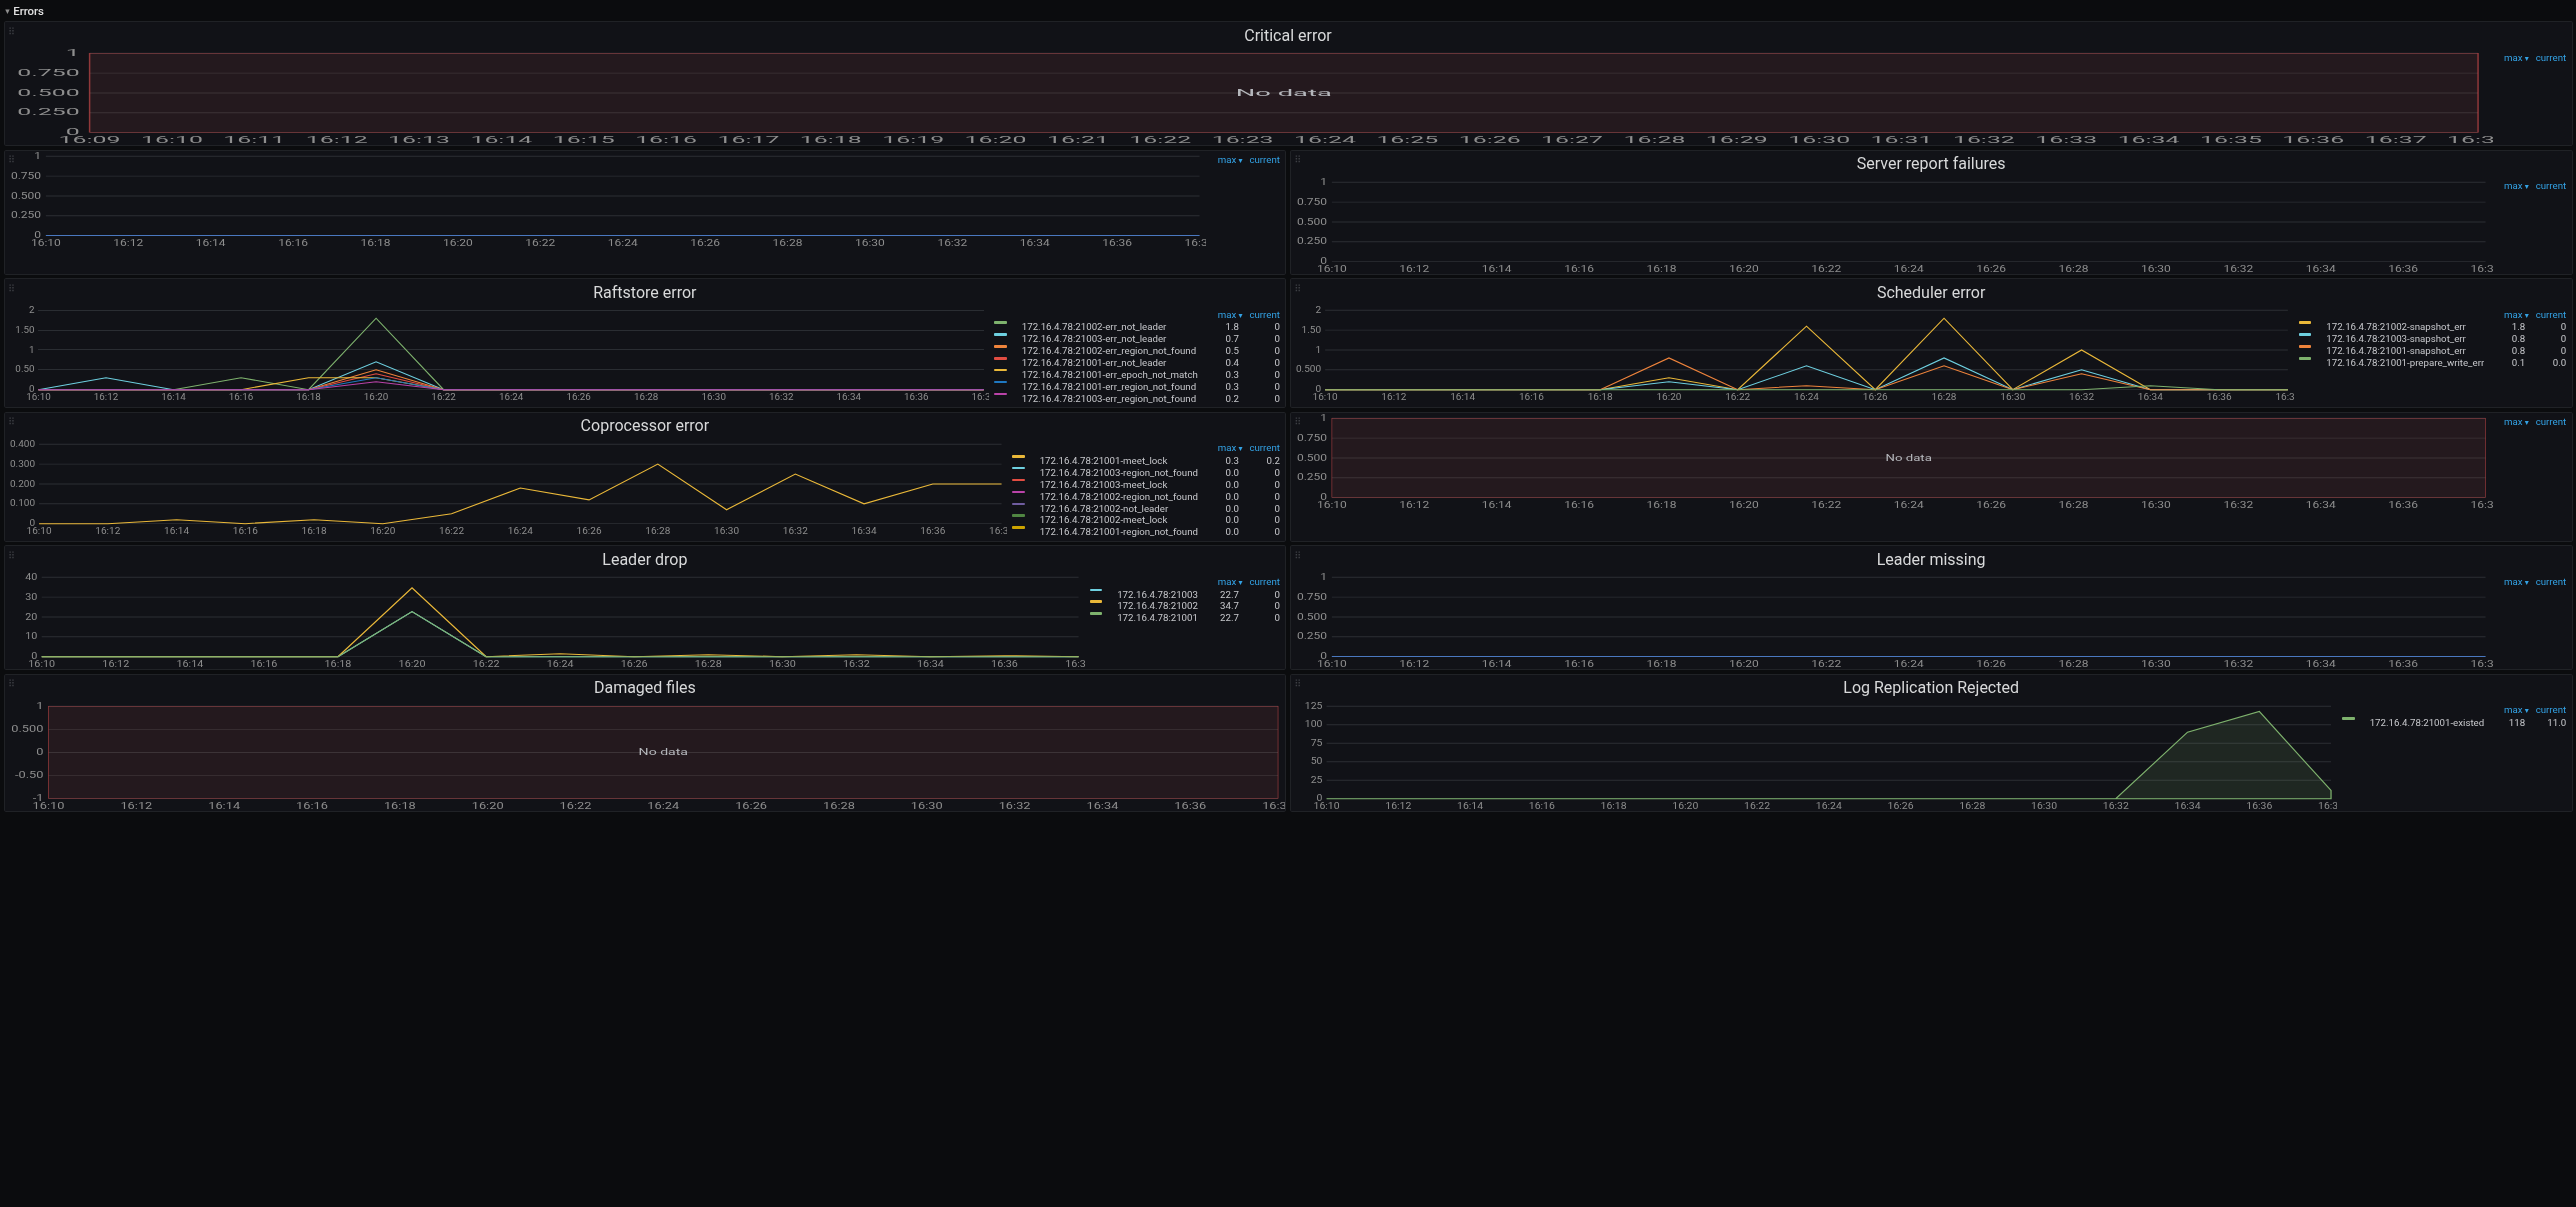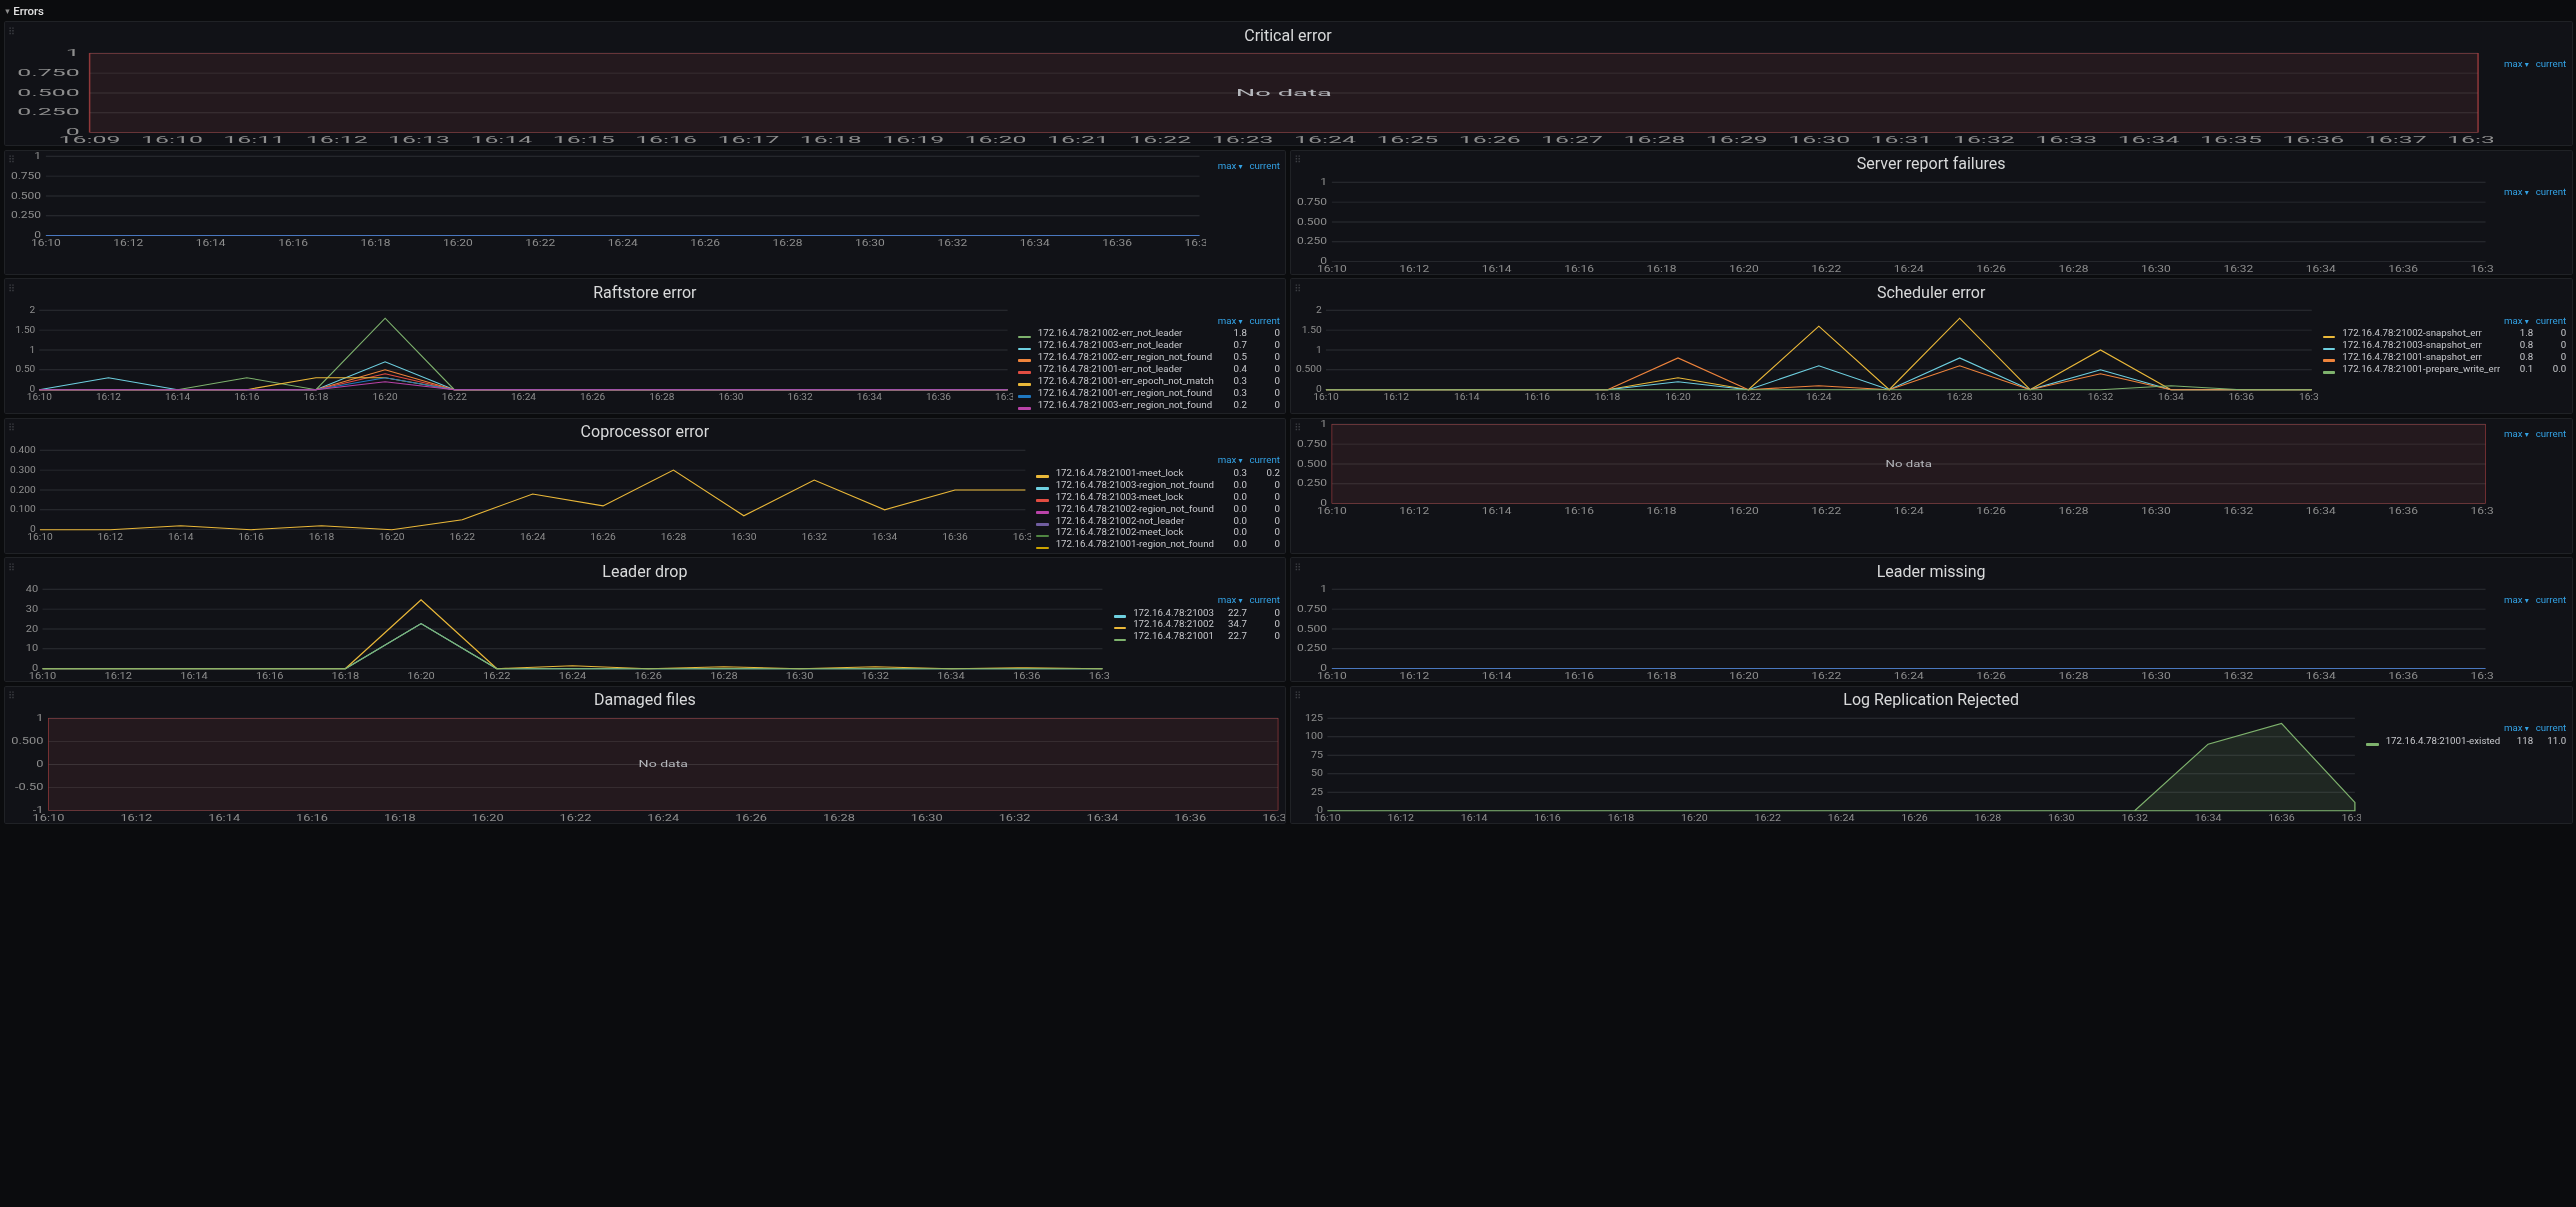--- a/index.html
+++ b/index.html
@@ -11,26 +11,26 @@
   .panel.full { grid-column: 1 / -1; }
   .panel-title { text-align: center; font-size: 16px; color: #d8d9da; padding: 3.5px 0; font-weight: 400; }
   .panel-handle { position: absolute; left: 3.5px; top: 3.5px; color: #3d3f44; font-size: 9.7px; cursor: move; }
   .panel-body { display: flex; flex: 1; min-height: 0; }
   .chart-area { flex: 1; position: relative; min-width: 0; }
   svg { display: block; width: 100%; height: 100%; }
   .axis-label { fill: #8e8e8e; font-size: 10px; }
   .gridline { stroke: #2c2f34; stroke-width: 1; shape-rendering: crispEdges; }
   .nodata-fill { fill: rgba(180, 80, 80, 0.12); stroke: rgba(224,80,80,0.6); stroke-width: 0.6; }
   .nodata-text { fill: #b5b7bc; font-size: 11px; text-anchor: middle; dominant-baseline: middle; }
-  .legend { display: flex; flex-direction: column; font-size: 9.7px; color: #c7c8cc; padding: 3.5px 5.3px; min-width: 158px; margin-top: 6px; }
+  .legend { display: flex; flex-direction: column; font-size: 9.7px; color: #c7c8cc; padding: 3.5px 5.3px; min-width: 158px; }
   .legend-header { display: flex; justify-content: flex-end; gap: 7px; color: #33a2e5; font-size: 9.7px; margin-bottom: 1.8px; }
   .legend-header span { cursor: pointer; }
   .legend-header .sort::after { content: " ▾"; font-size: 8px; }
   .legend-rows { display: flex; flex-direction: column; gap: 0.9px; max-height: 105px; overflow: hidden; }
-  .legend-row { display: flex; align-items: flex-end; gap: 7px; white-space: nowrap; }
+  .legend-row { display: flex; align-items: flex-start; gap: 15px; white-space: nowrap; }
   .swatch { width: 12.3px; height: 2.6px; flex: 0 0 auto; border-radius: 0.9px; }
   .legend-label { flex: 1; overflow: hidden; text-overflow: ellipsis; }
   .legend-val { width: 26px; text-align: right; }
   .legend.simple { min-width: 79px; align-items: flex-end; }
 </style>
 </head>
 <body>
 
 <div class="section-header">
   <span class="chev">▾</span>

